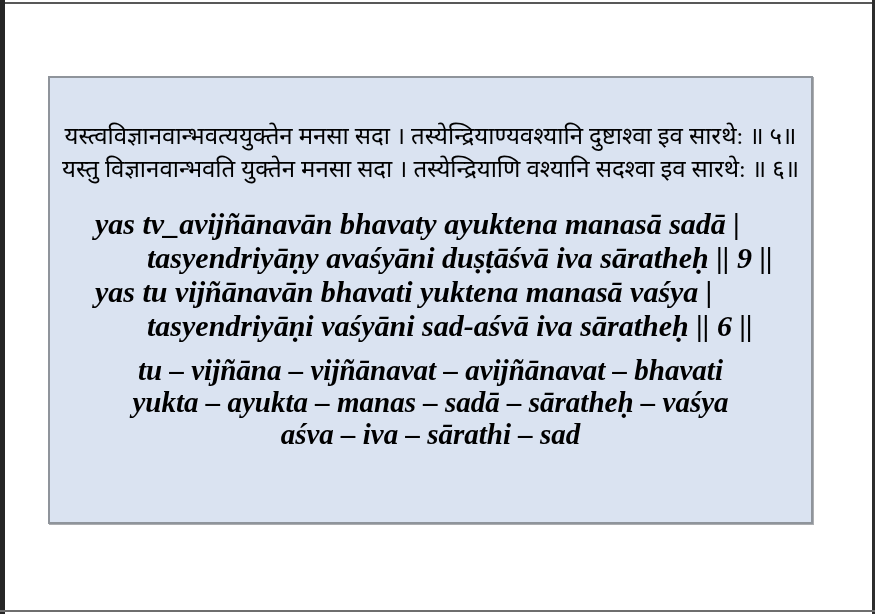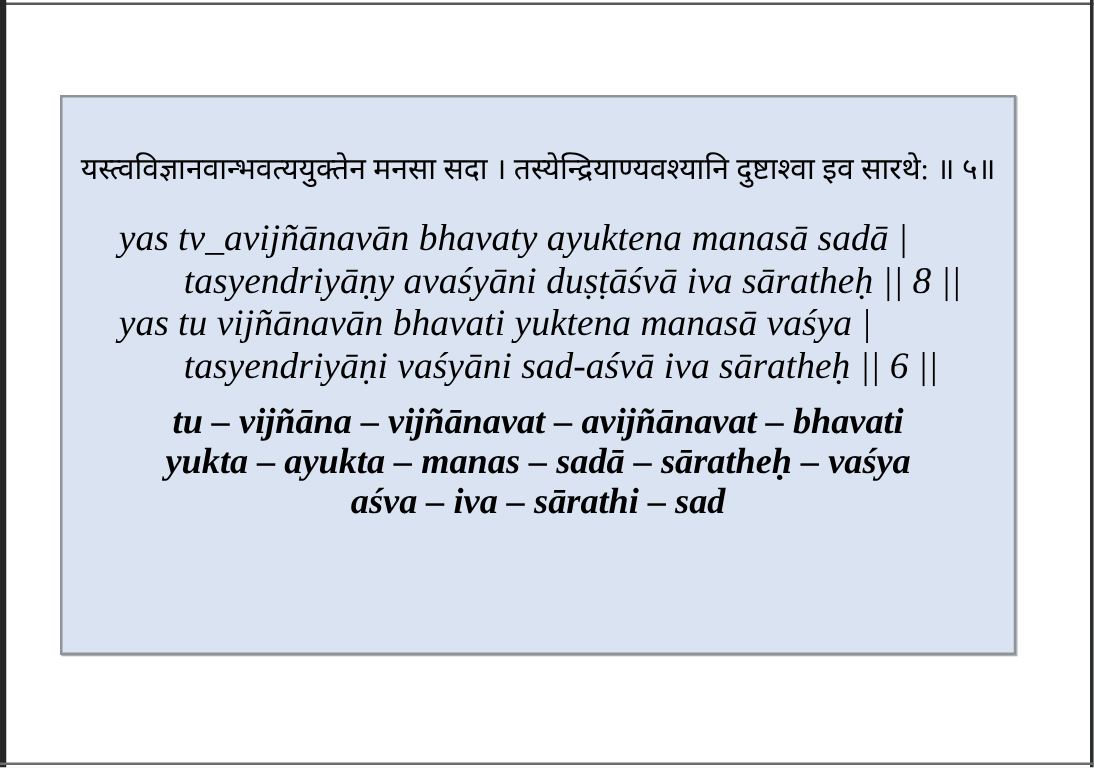--- a/index.html
+++ b/index.html
@@ -37,21 +37,21 @@
     font-size: 24px;
     line-height: 33px;
     font-family: "Liberation Serif", "DejaVu Sans", serif;
   }
 
   .translit-block {
     margin-top: 21px;
     padding-left: 45px;
     font-size: 30px;
     line-height: 34px;
-    font-weight: normal;
+    font-weight: bold;
     font-style: italic;
     white-space: nowrap;
   }
   .translit-line.indent { padding-left: 52px; }
 
   .vocab-block {
     margin-top: 11px;
     text-align: center;
     font-size: 29px;
     line-height: 32px;
@@ -66,25 +66,26 @@
 
   <div class="edge-top"></div>
   <div class="edge-left"></div>
   <div class="edge-right"></div>
   <div class="edge-bottom"></div>
 
   <div class="card">
 
     <div class="deva-block">
       <div class="deva-line">यस्त्वविज्ञानवान्भवत्ययुक्तेन मनसा सदा । तस्येन्द्रियाण्यवश्यानि दुष्टाश्वा इव सारथे: ॥ ५॥</div>
+      <div class="deva-line">यस्तु विज्ञानवान्भवति युक्तेन मनसा सदा । तस्येन्द्रियाणि वश्यानि सदश्वा इव सारथे: ॥ ६॥</div>
     </div>
 
     <div class="translit-block">
       <div class="translit-line">yas tv_avijñānavān bhavaty ayuktena manasā sadā |</div>
-      <div class="translit-line indent">tasyendriyāṇy avaśyāni duṣṭāśvā iva sāratheḥ || 8 ||</div>
+      <div class="translit-line indent">tasyendriyāṇy avaśyāni duṣṭāśvā iva sāratheḥ || 9 ||</div>
       <div class="translit-line">yas tu vijñānavān bhavati yuktena manasā vaśya |</div>
       <div class="translit-line indent">tasyendriyāṇi vaśyāni sad-aśvā iva sāratheḥ || 6 ||</div>
     </div>
 
     <div class="vocab-block">
       <div class="vocab-line">tu – vijñāna – vijñānavat – avijñānavat – bhavati</div>
       <div class="vocab-line">yukta – ayukta – manas – sadā – sāratheḥ – vaśya</div>
       <div class="vocab-line">aśva – iva – sārathi – sad</div>
     </div>
 

